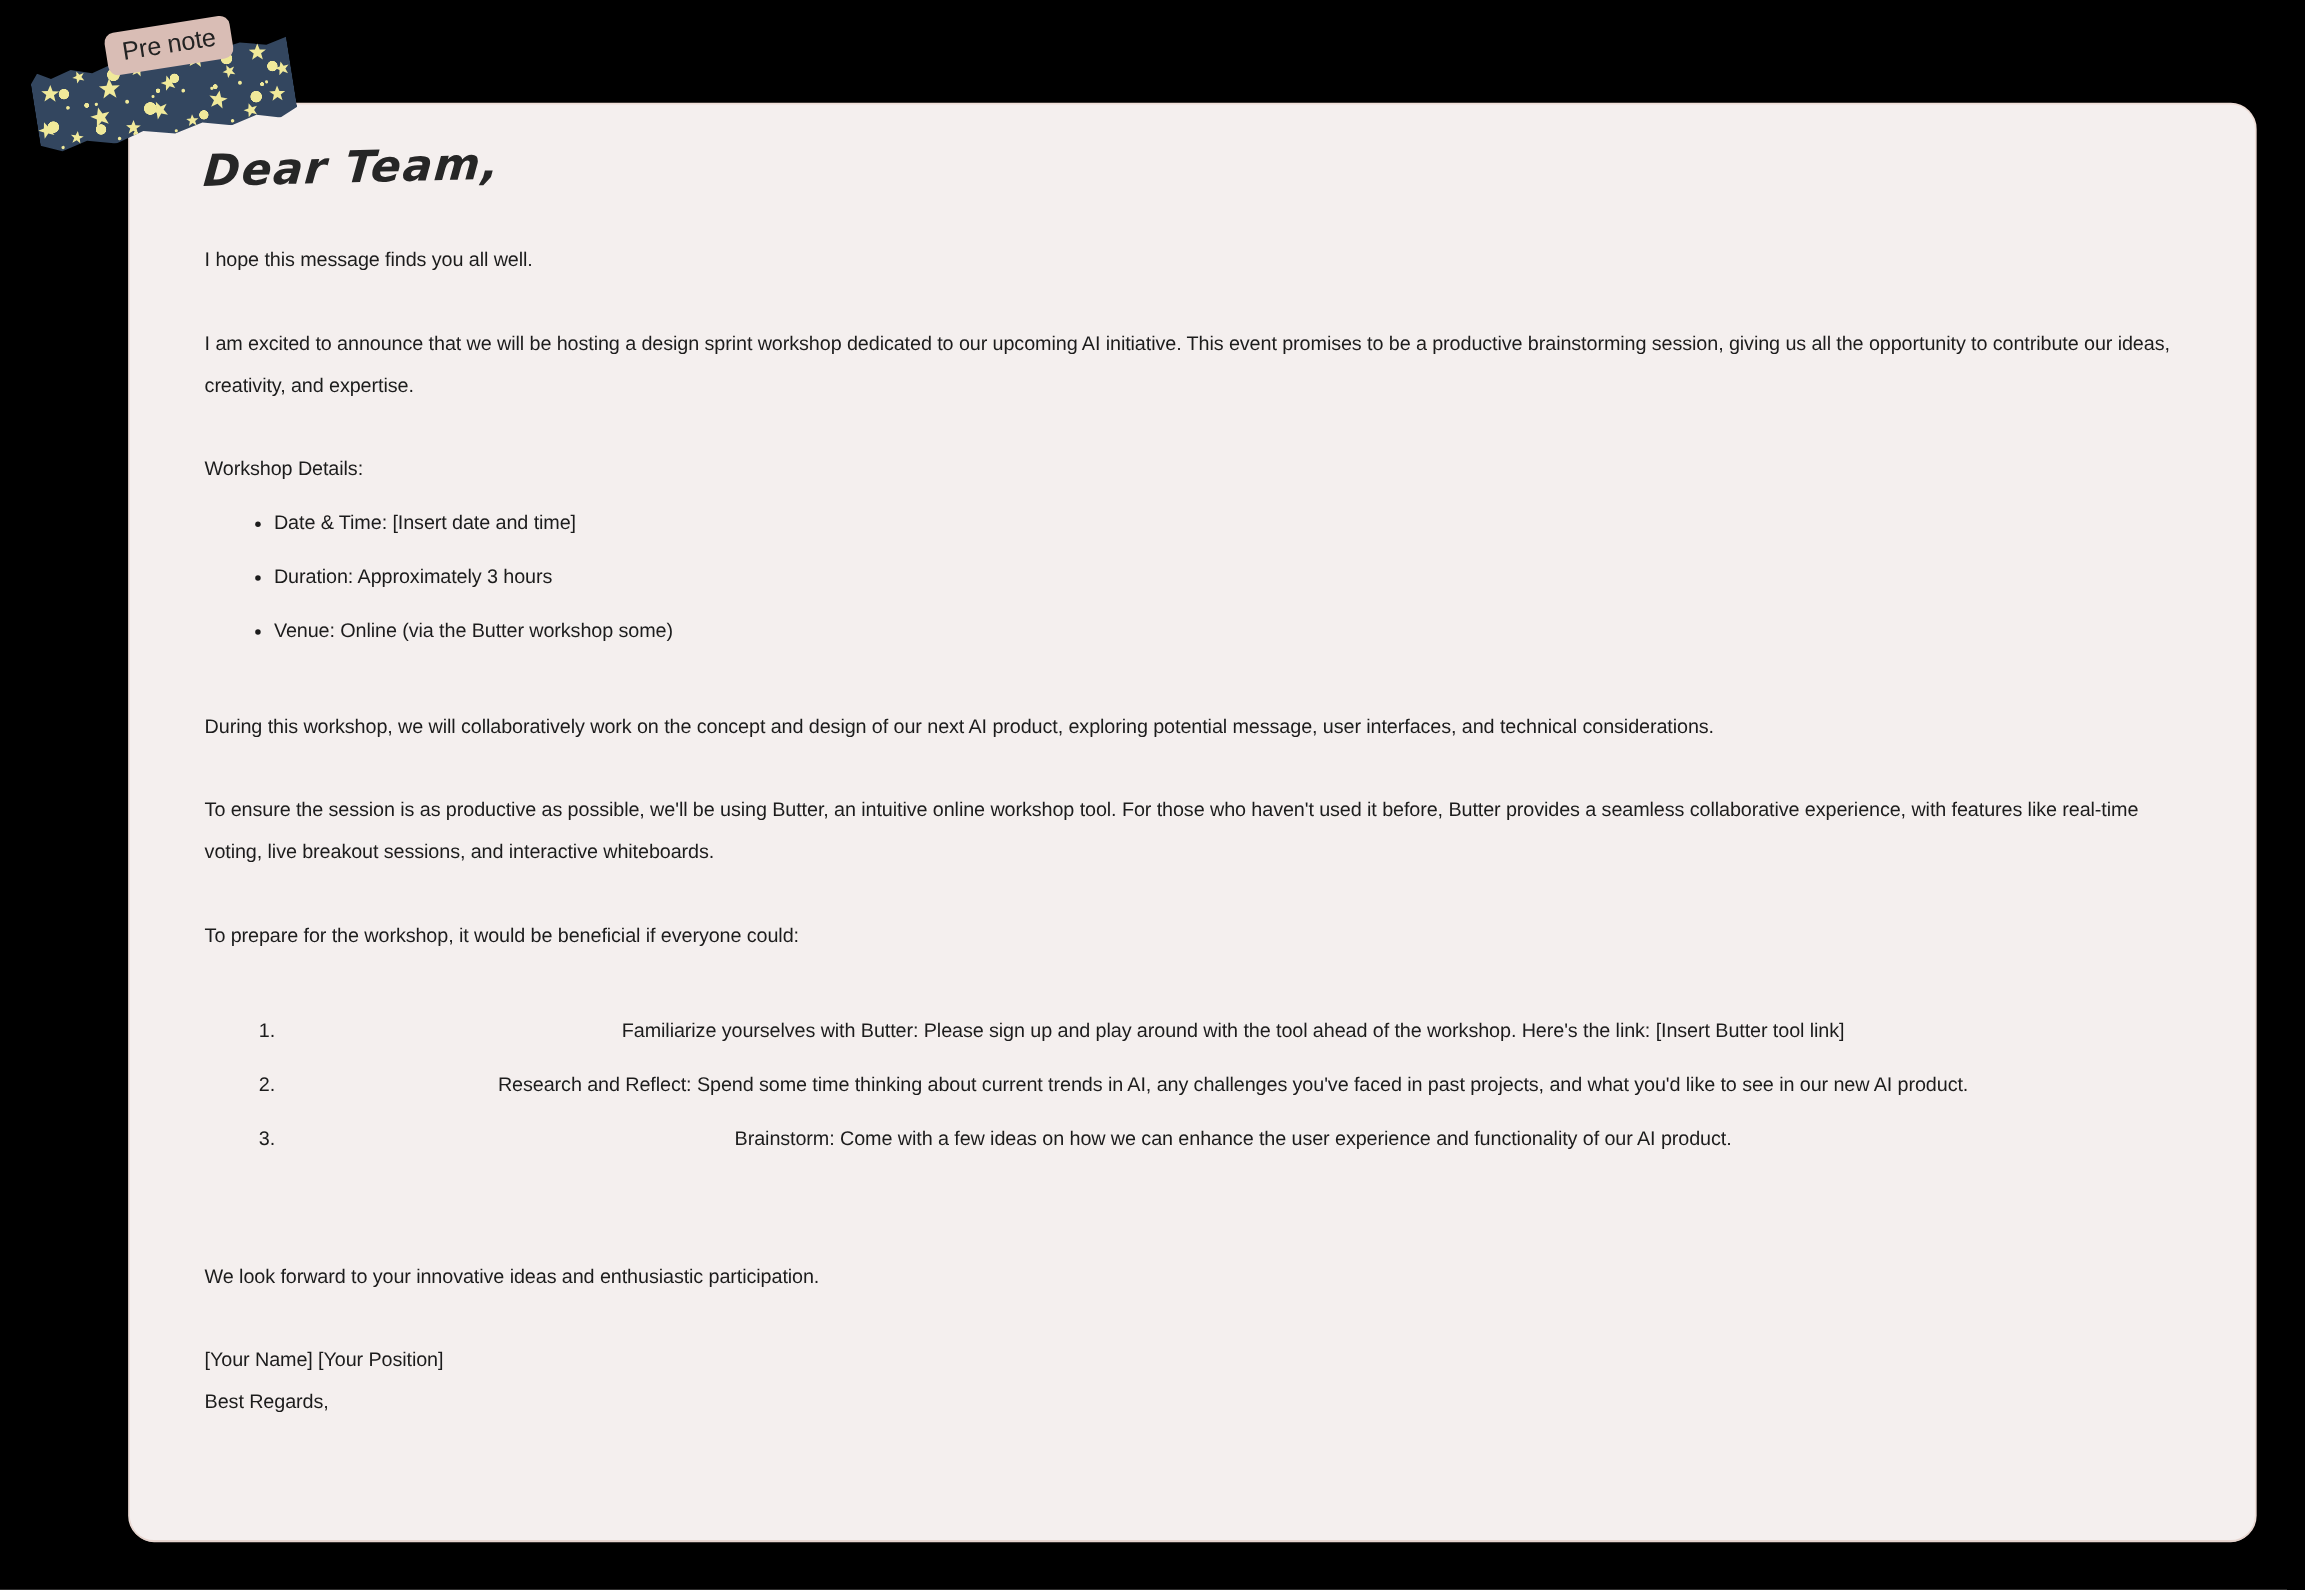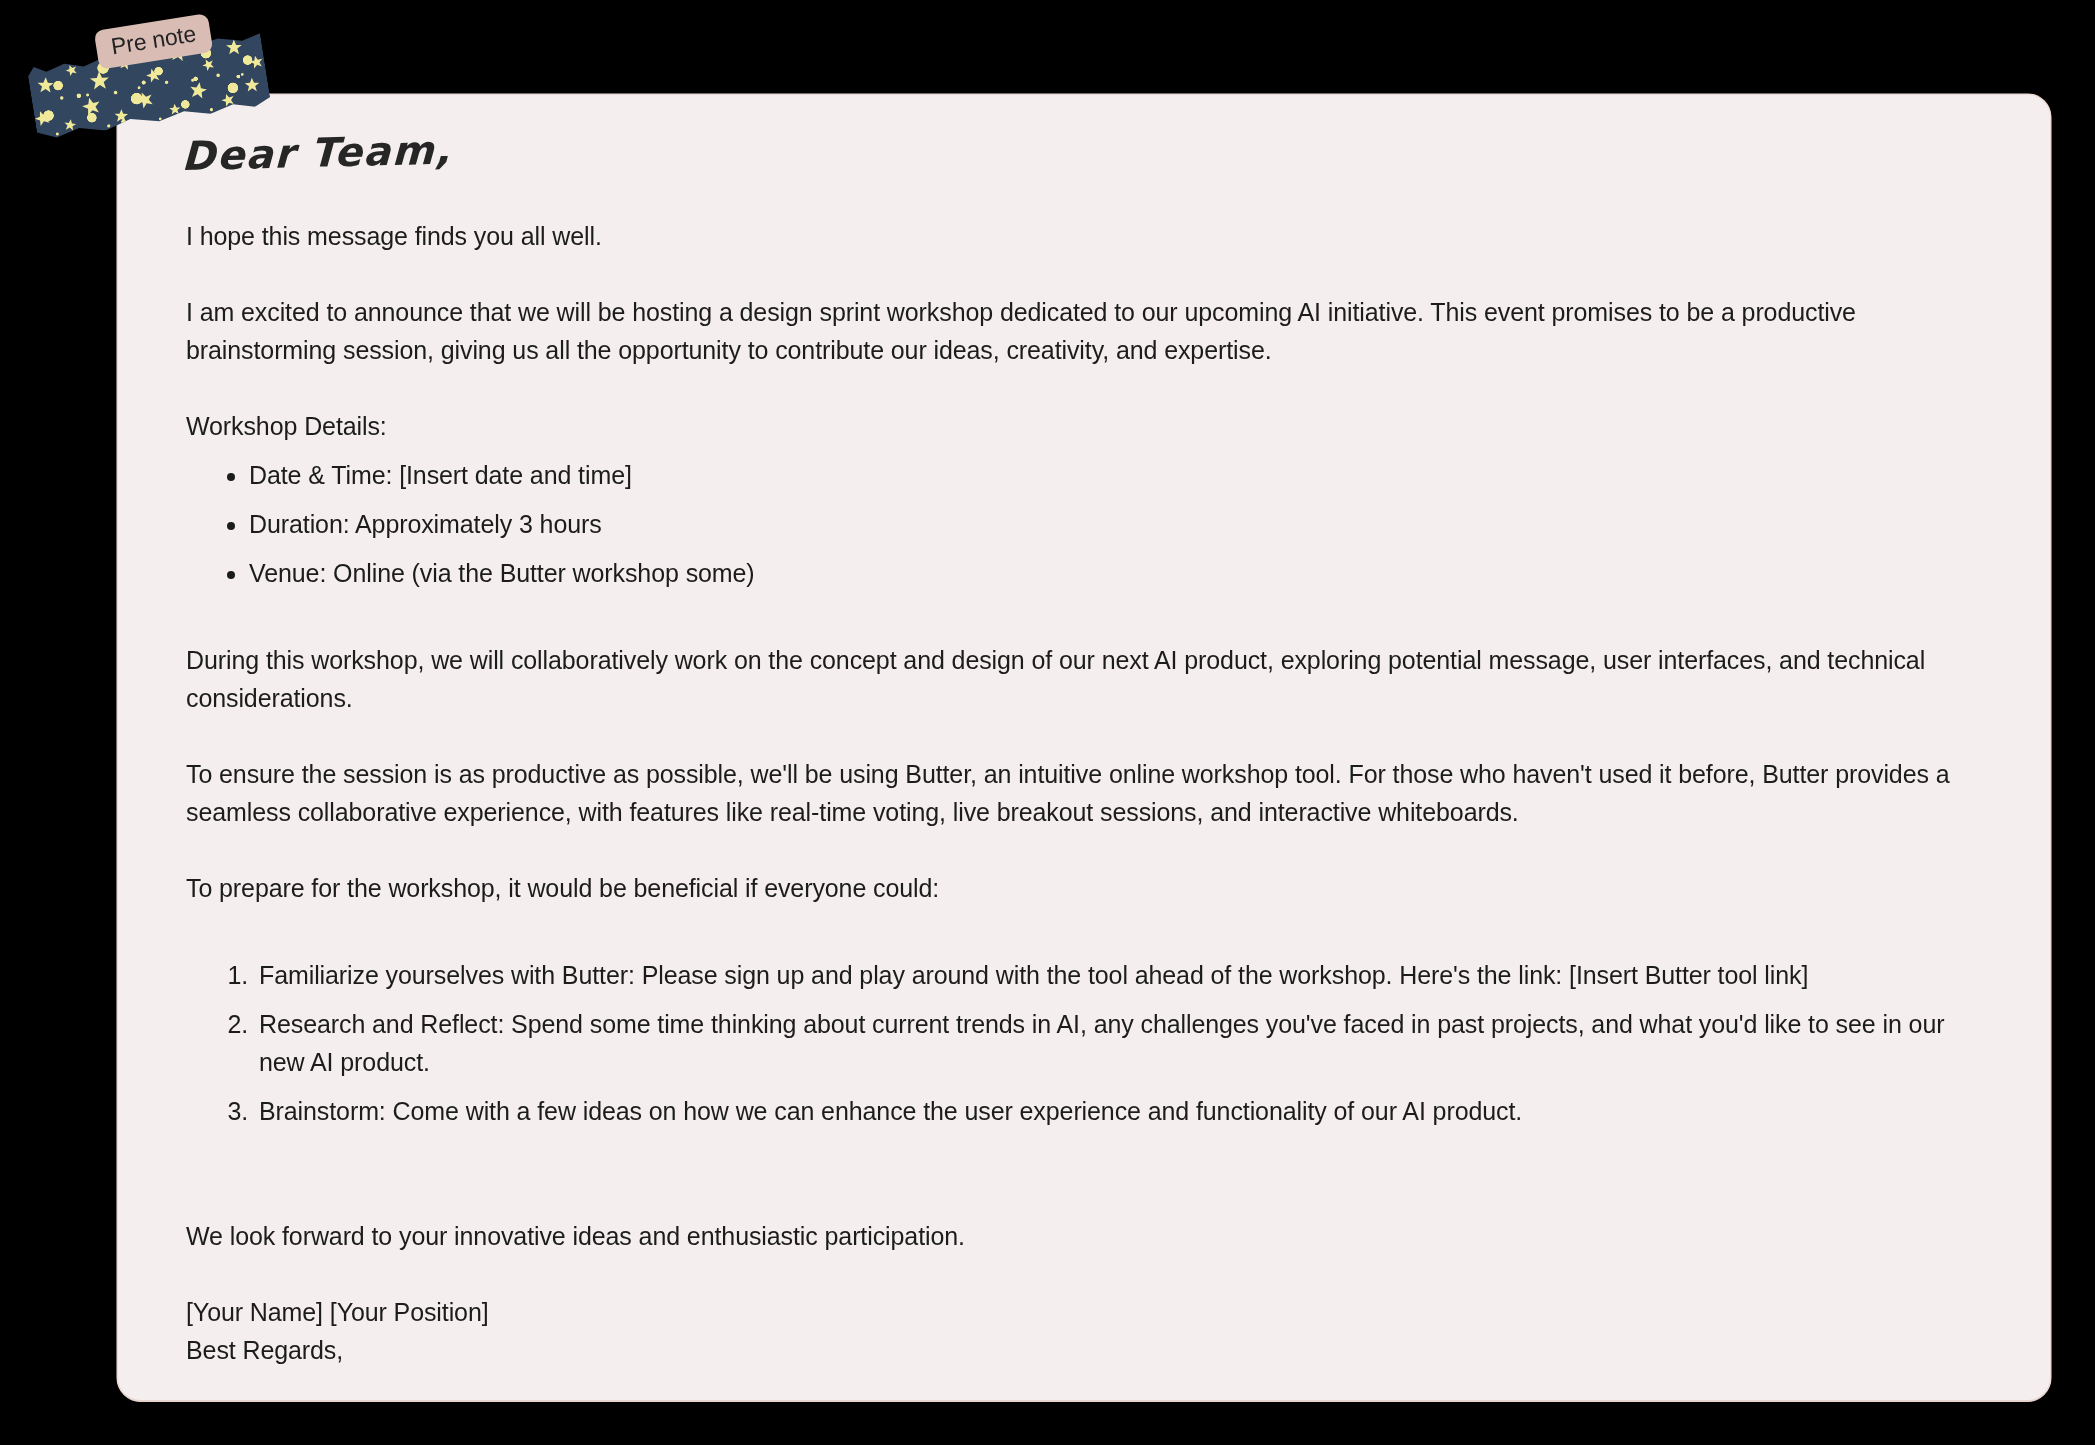--- a/index.html
+++ b/index.html
@@ -55,39 +55,39 @@
     margin: 0;
     padding-top: 24px;
     transform: skewX(-6deg) rotate(-1.4deg);
     transform-origin: left center;
     display: inline-block;
   }
 
   
   .body-text {
     color: #1c1c1c;
-    font-size: 25px;
+    font-size: 18px;
     line-height: 38px;
     letter-spacing: -0.1px;
   }
 
   .para {
     margin: 0;
     padding: 0;
   }
 
   .gap-lg { height: 38px; }
 
   ul.details-list,
   ol.prep-list {
     margin: 0;
     padding-left: 52px;
   }
   ul.details-list { list-style: disc; }
-  ol.prep-list { list-style: decimal; padding-left: 58px; }
+  ol.prep-list { list-style: decimal; padding-left: 58px; text-align: center; }
 
   ul.details-list li,
   ol.prep-list li {
     margin: 11px;
     padding: 0;
   }
   ol.prep-list li { padding-left: 4px; }
 
   .signoff-line { margin: 0; }
 

